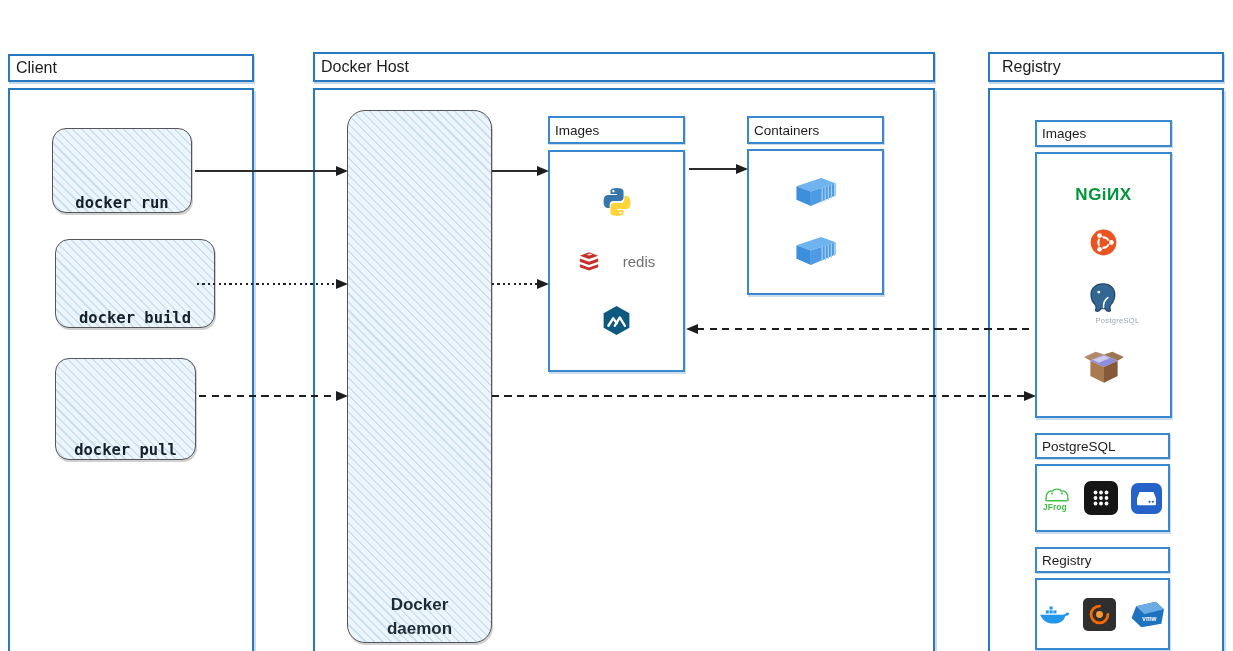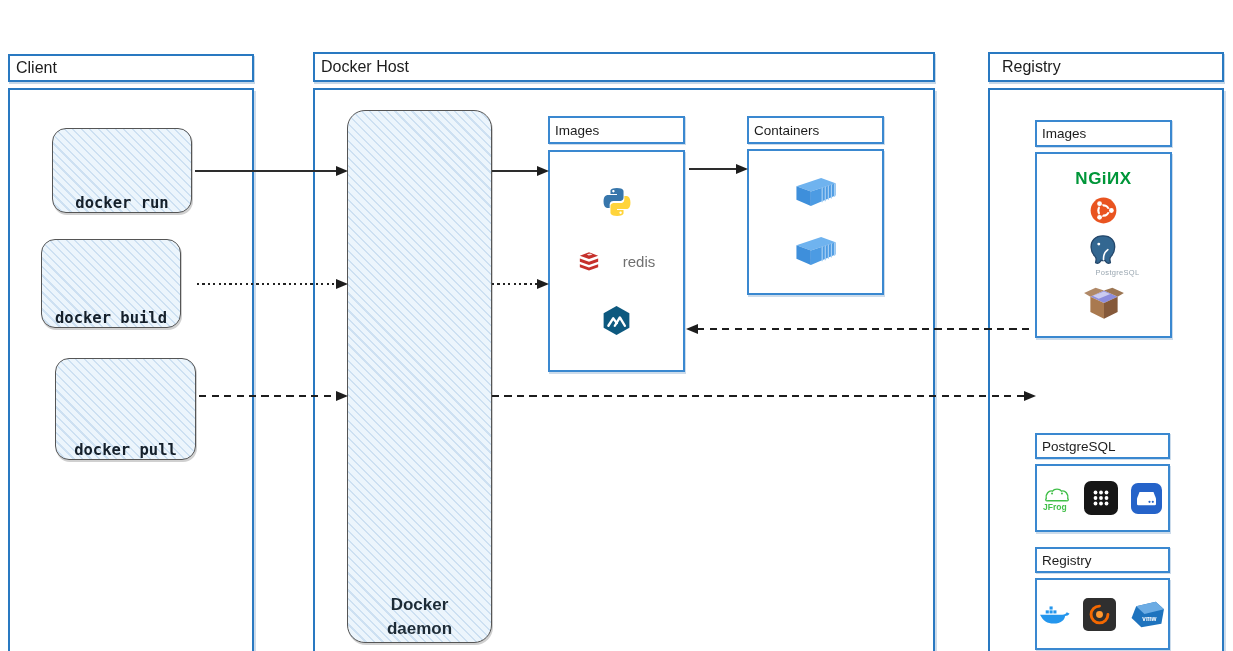--- a/index.html
+++ b/index.html
@@ -67,21 +67,21 @@
 <div class="canvas">
 
   <div class="titlebar" style="left:8px;top:14px;width:246px;height:28px;">
     <span>Client</span>
   </div>
   <div class="frame" style="left:8px;top:48px;width:246px;height:590px;"></div>
 
   <div class="sketch" style="left:52px;top:88px;width:140px;height:85px;">
     <span class="cmd">docker run</span>
   </div>
-  <div class="sketch" style="left:41px;top:199px;width:140px;height:89px;">
+  <div class="sketch" style="left:55px;top:199px;width:160px;height:89px;">
     <span class="cmd">docker build</span>
   </div>
   <div class="sketch" style="left:55px;top:318px;width:141px;height:102px;">
     <span class="cmd">docker pull</span>
   </div>
 
   <div class="titlebar" style="left:313px;top:12px;width:622px;height:30px;">
     <span>Docker Host</span>
   </div>
   <div class="frame" style="left:313px;top:48px;width:622px;height:595px;"></div>
@@ -138,21 +138,21 @@
   </div>
 
   <div class="titlebar" style="left:988px;top:12px;width:236px;height:30px;padding-left:12px;">
     <span>Registry</span>
   </div>
   <div class="frame" style="left:988px;top:48px;width:236px;height:594px;"></div>
 
   <div class="sublabel" style="left:1035px;top:80px;width:137px;height:27px;">
     <span>Images</span>
   </div>
-  <div class="subbox" style="left:1035px;top:112px;width:137px;height:186px;padding:6px 0;">
+  <div class="subbox" style="left:1035px;top:112px;width:137px;height:266px;padding:6px 0;">
 
     <div class="nginx-word">NGiИX</div>
 
     <svg width="27" height="27" viewBox="0 0 26 26">
       <circle cx="13" cy="13" r="12.4" fill="#E95420"></circle>
       <circle cx="13" cy="13" r="5" fill="none" stroke="#fff" stroke-width="2.1"></circle>
       <g stroke="#E95420" stroke-width="3.2">
         <line x1="13" y1="13" x2="24.5" y2="13"></line>
         <line x1="13" y1="13" x2="7.2" y2="23"></line>
         <line x1="13" y1="13" x2="7.2" y2="3"></line>

